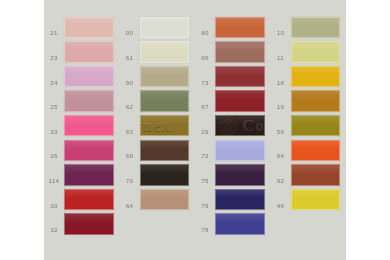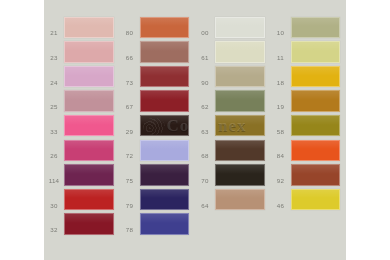--- a/index.html
+++ b/index.html
@@ -155,20 +155,71 @@
         </div>
         <div class="swatch-row">
           <div class="swatch-code" style="color: rgb(123, 124, 118);">32</div>
           <div class="swatch-chip" style="background: rgb(135, 23, 38);">
             <div class="chip-sheen"></div>
           </div>
         </div>
       </div>
       <div class="swatch-column">
         <div class="swatch-row">
+          <div class="swatch-code" style="color: rgb(123, 124, 118);">00</div>
+          <div class="swatch-chip" style="background: rgb(220, 222, 212);">
+            <div class="chip-sheen"></div>
+          </div>
+        </div>
+        <div class="swatch-row">
+          <div class="swatch-code" style="color: rgb(123, 124, 118);">61</div>
+          <div class="swatch-chip" style="background: rgb(220, 220, 194);">
+            <div class="chip-sheen"></div>
+          </div>
+        </div>
+        <div class="swatch-row">
+          <div class="swatch-code" style="color: rgb(123, 124, 118);">90</div>
+          <div class="swatch-chip" style="background: rgb(181, 171, 139);">
+            <div class="chip-sheen"></div>
+          </div>
+        </div>
+        <div class="swatch-row">
+          <div class="swatch-code" style="color: rgb(123, 124, 118);">62</div>
+          <div class="swatch-chip" style="background: rgb(119, 128, 90);">
+            <div class="chip-sheen"></div>
+          </div>
+        </div>
+        <div class="swatch-row">
+          <div class="swatch-code" style="color: rgb(123, 124, 118);">63</div>
+          <div class="swatch-chip" style="background: rgb(138, 113, 37);">
+            <div class="chip-sheen"></div>
+            <div class="watermark wm-right">nex</div>
+          </div>
+        </div>
+        <div class="swatch-row">
+          <div class="swatch-code" style="color: rgb(123, 124, 118);">68</div>
+          <div class="swatch-chip" style="background: rgb(82, 57, 42);">
+            <div class="chip-sheen"></div>
+          </div>
+        </div>
+        <div class="swatch-row">
+          <div class="swatch-code" style="color: rgb(123, 124, 118);">70</div>
+          <div class="swatch-chip" style="background: rgb(42, 36, 28);">
+            <div class="chip-sheen"></div>
+          </div>
+        </div>
+        <div class="swatch-row">
+          <div class="swatch-code" style="color: rgb(123, 124, 118);">64</div>
+          <div class="swatch-chip" style="background: rgb(183, 145, 117);">
+            <div class="chip-sheen"></div>
+          </div>
+        </div>
+      </div>
+      <div class="swatch-column">
+        <div class="swatch-row">
           <div class="swatch-code" style="color: rgb(123, 124, 118);">80</div>
           <div class="swatch-chip" style="background: rgb(201, 102, 60);">
             <div class="chip-sheen"></div>
           </div>
         </div>
         <div class="swatch-row">
           <div class="swatch-code" style="color: rgb(123, 124, 118);">66</div>
           <div class="swatch-chip" style="background: rgb(158, 109, 96);">
             <div class="chip-sheen"></div>
           </div>
@@ -207,71 +258,20 @@
         </div>
         <div class="swatch-row">
           <div class="swatch-code" style="color: rgb(123, 124, 118);">79</div>
           <div class="swatch-chip" style="background: rgb(43, 36, 96);">
             <div class="chip-sheen"></div>
           </div>
         </div>
         <div class="swatch-row">
           <div class="swatch-code" style="color: rgb(123, 124, 118);">78</div>
           <div class="swatch-chip" style="background: rgb(63, 63, 143);">
-            <div class="chip-sheen"></div>
-          </div>
-        </div>
-      </div>
-      <div class="swatch-column">
-        <div class="swatch-row">
-          <div class="swatch-code" style="color: rgb(123, 124, 118);">00</div>
-          <div class="swatch-chip" style="background: rgb(220, 222, 212);">
-            <div class="chip-sheen"></div>
-          </div>
-        </div>
-        <div class="swatch-row">
-          <div class="swatch-code" style="color: rgb(123, 124, 118);">61</div>
-          <div class="swatch-chip" style="background: rgb(220, 220, 194);">
-            <div class="chip-sheen"></div>
-          </div>
-        </div>
-        <div class="swatch-row">
-          <div class="swatch-code" style="color: rgb(123, 124, 118);">90</div>
-          <div class="swatch-chip" style="background: rgb(181, 171, 139);">
-            <div class="chip-sheen"></div>
-          </div>
-        </div>
-        <div class="swatch-row">
-          <div class="swatch-code" style="color: rgb(123, 124, 118);">62</div>
-          <div class="swatch-chip" style="background: rgb(119, 128, 90);">
-            <div class="chip-sheen"></div>
-          </div>
-        </div>
-        <div class="swatch-row">
-          <div class="swatch-code" style="color: rgb(123, 124, 118);">63</div>
-          <div class="swatch-chip" style="background: rgb(138, 113, 37);">
-            <div class="chip-sheen"></div>
-            <div class="watermark wm-right">nex</div>
-          </div>
-        </div>
-        <div class="swatch-row">
-          <div class="swatch-code" style="color: rgb(123, 124, 118);">68</div>
-          <div class="swatch-chip" style="background: rgb(82, 57, 42);">
-            <div class="chip-sheen"></div>
-          </div>
-        </div>
-        <div class="swatch-row">
-          <div class="swatch-code" style="color: rgb(123, 124, 118);">70</div>
-          <div class="swatch-chip" style="background: rgb(42, 36, 28);">
-            <div class="chip-sheen"></div>
-          </div>
-        </div>
-        <div class="swatch-row">
-          <div class="swatch-code" style="color: rgb(123, 124, 118);">64</div>
-          <div class="swatch-chip" style="background: rgb(183, 145, 117);">
             <div class="chip-sheen"></div>
           </div>
         </div>
       </div>
       <div class="swatch-column">
         <div class="swatch-row">
           <div class="swatch-code" style="color: rgb(123, 124, 118);">10</div>
           <div class="swatch-chip" style="background: rgb(176, 177, 134);">
             <div class="chip-sheen"></div>
           </div>

